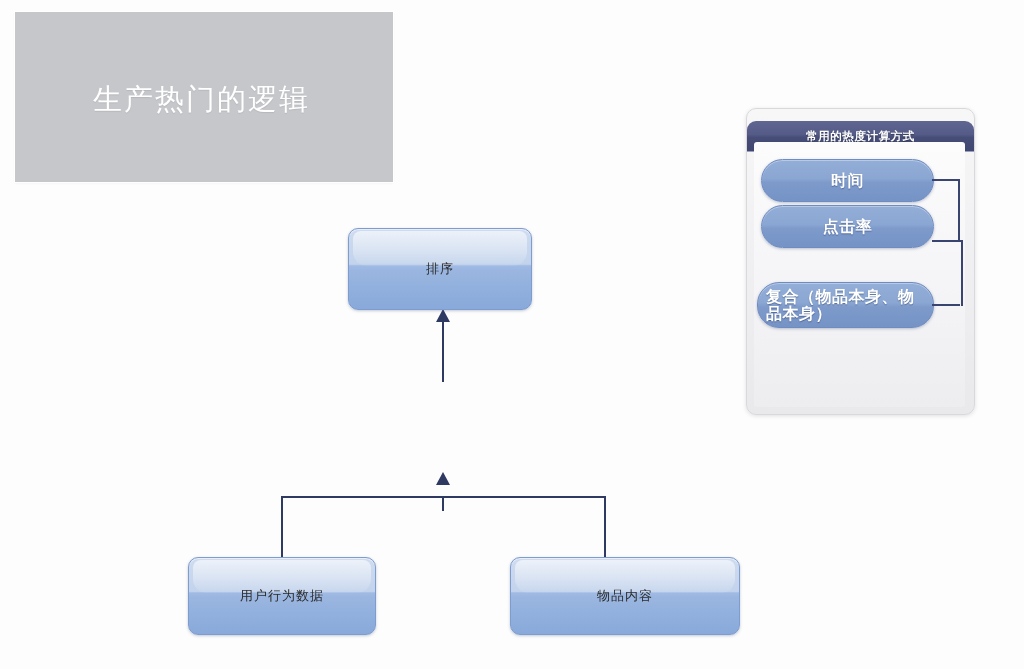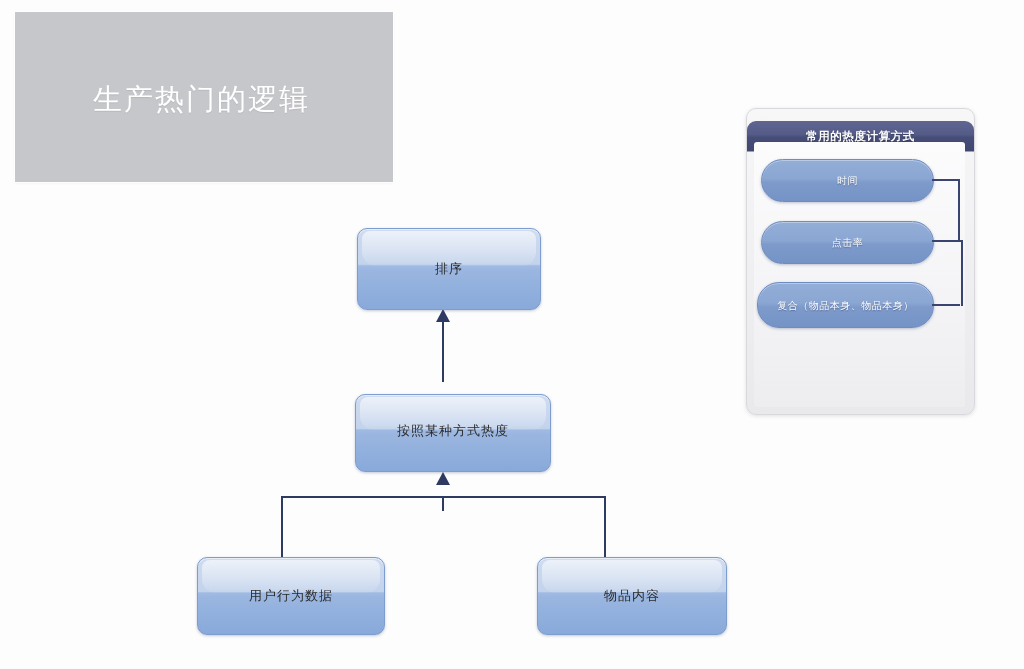--- a/index.html
+++ b/index.html
@@ -35,21 +35,20 @@
     border:1px solid #7e9ccd;
     background:
       linear-gradient(to bottom,
         #cfdcf0 0%,
         #c3d3ec 44%,
         #9fbae3 46%,
         #9ab6e0 52%,
         #88a9da 100%);
     box-shadow:0 1px 3px rgba(40,60,110,0.28), inset 0 1px 0 rgba(255,255,255,0.55);
     overflow:hidden;
-    margin-left:9px;
   }
   .flow-box .gloss{
     position:absolute;left:4px;right:4px;top:2px;height:44%;
     border-radius:8px 8px 14px 14px;
     background:linear-gradient(to bottom, rgba(255,255,255,0.62), rgba(255,255,255,0.06));
     pointer-events:none;
   }
   .flow-label{
     position:absolute;left:0;right:0;
     text-align:center;
@@ -59,21 +58,21 @@
     letter-spacing:1px;
     z-index:2;
   }
 
   #box-sort{left:348px;top:228px;width:182px;height:80px;}
   #box-sort .flow-label{top:31px;}
   #box-heat{left:346px;top:394px;width:194px;height:76px;}
   #box-heat .flow-label{top:27px;}
   #box-behavior{left:188px;top:557px;width:186px;height:76px;}
   #box-behavior .flow-label{top:29px;font-family:Liberation Mono, monospace;}
-  #box-content{left:528px;top:557px;width:188px;height:76px;}
+  #box-content{left:510px;top:557px;width:188px;height:76px;padding-left:40px;}
   #box-content .flow-label{top:29px;}
 
   
   .conn{position:absolute;background:#2f3a63;}
   .vline{width:2px;}
   .hline{height:2px;}
   .arrow-up{
     position:absolute;width:0;height:0;
     border-left:7px solid transparent;
     border-right:7px solid transparent;
@@ -120,27 +119,27 @@
   }
   .pill{
     position:absolute;
     border-radius:22px;
     border:1px solid #6f8cc0;
     background:linear-gradient(to bottom,#93aed7 0%,#8aa6d2 45%,#7d9acb 55%,#7693c6 100%);
     box-shadow:0 1px 3px rgba(40,60,110,0.3), inset 0 1px 0 rgba(255,255,255,0.35);
     display:flex;align-items:center;justify-content:center;
   }
   .pill-label{
-    color:#ffffff;font-size:10px;font-weight:normal;letter-spacing:0.5px;
+    color:#ffffff;font-size:16px;font-weight:bold;letter-spacing:0.5px;
     text-align:left;line-height:17px;
     text-shadow:0 1px 1px rgba(30,45,85,0.45);
     padding:0 8px;
   }
   #pill-0{left:761px;top:159px;width:171px;height:41px;}
-  #pill-1{left:761px;top:221px;width:171px;height:41px;}
+  #pill-1{left:761px;top:205px;width:171px;height:41px;}
   #pill-2{left:757px;top:282px;width:175px;height:44px;}
 
   
   .brk{position:absolute;background:#3a4470;}
   #brk-stub0{left:932px;top:179px;width:28px;height:2px;}
   #brk-stub1{left:932px;top:240px;width:31px;height:2px;}
   #brk-stub2{left:932px;top:304px;width:28px;height:2px;}
   #brk-vert-top{left:958px;top:179px;width:2px;height:63px;}
   #brk-vert-bot{left:961px;top:240px;width:2px;height:66px;}
 </style>
@@ -160,24 +159,20 @@
   <div class="conn vline" id="tree-left"></div>
   <div class="conn vline" id="tree-right"></div>
   <div class="conn vline" id="a2-line"></div>
   <div class="arrow-up" id="a2-head"></div>
 
   <div class="flow-box" id="box-sort">
     <div class="gloss"></div>
     <div class="flow-label">排序</div>
   </div>
 
-  <div class="flow-box" id="box-heat">
-    <div class="gloss"></div>
-    <div class="flow-label">按照某种方式热度</div>
-  </div>
 
   <div class="flow-box" id="box-behavior">
     <div class="gloss"></div>
     <div class="flow-label">用户行为数据</div>
   </div>
 
   <div class="flow-box" id="box-content">
     <div class="gloss"></div>
     <div class="flow-label">物品内容</div>
   </div>

